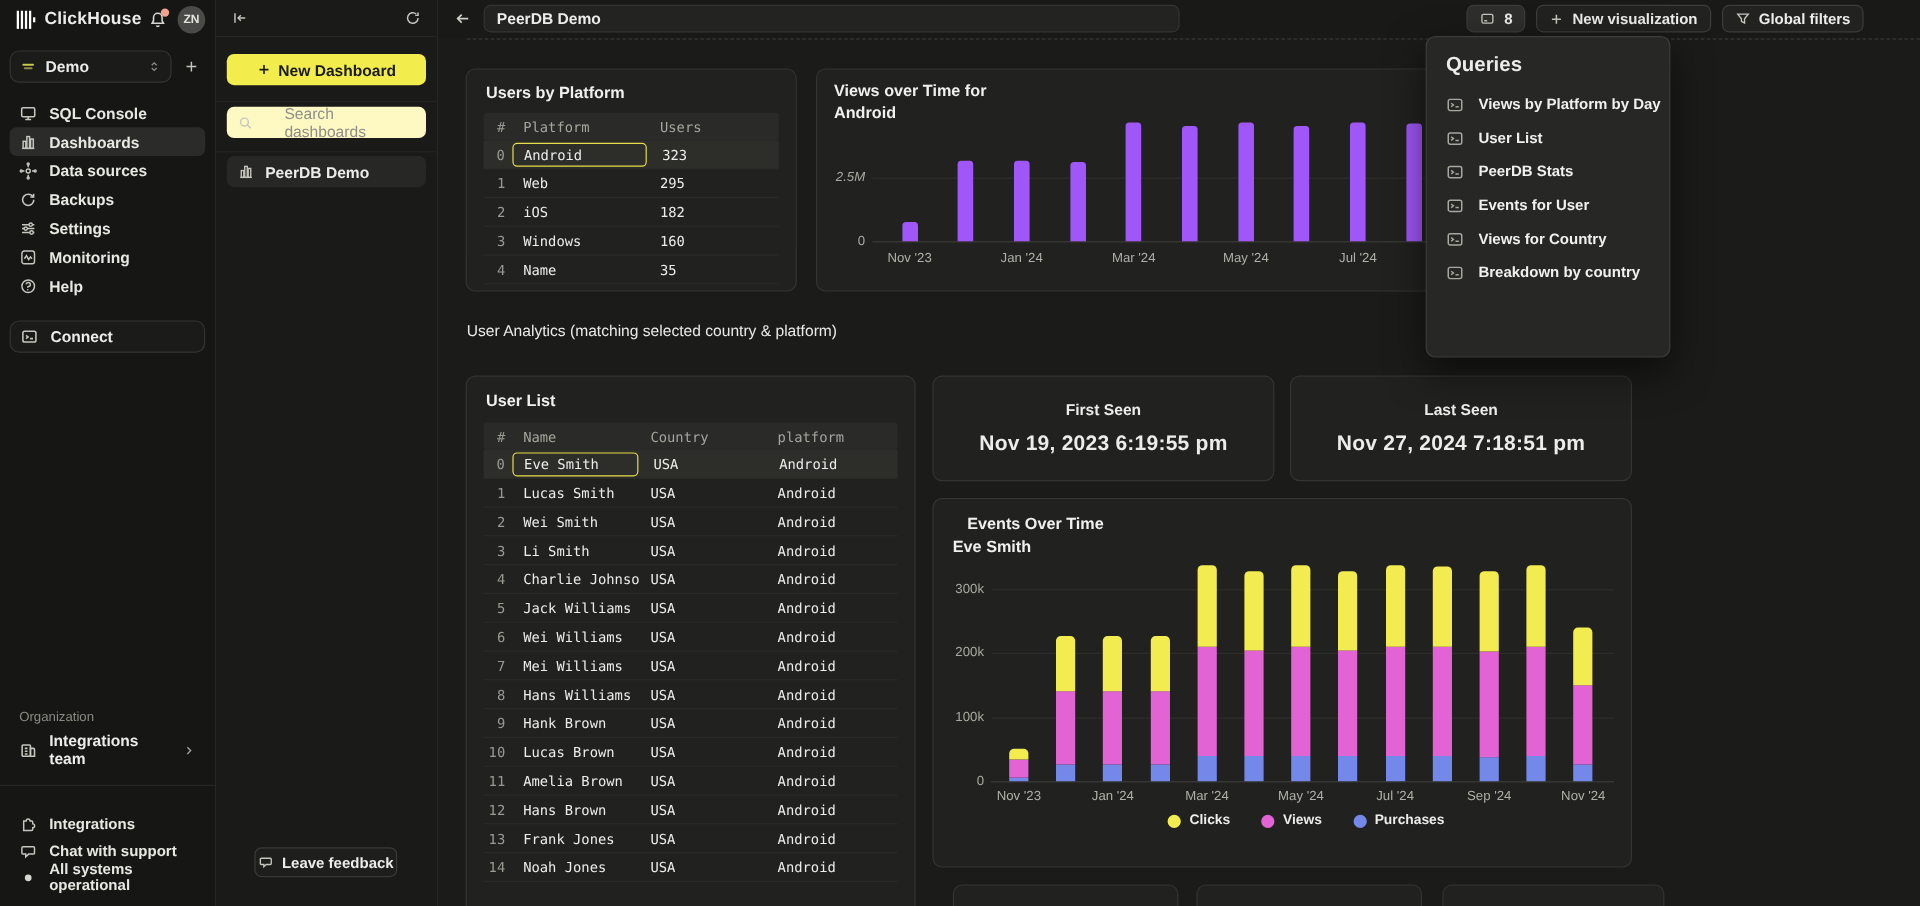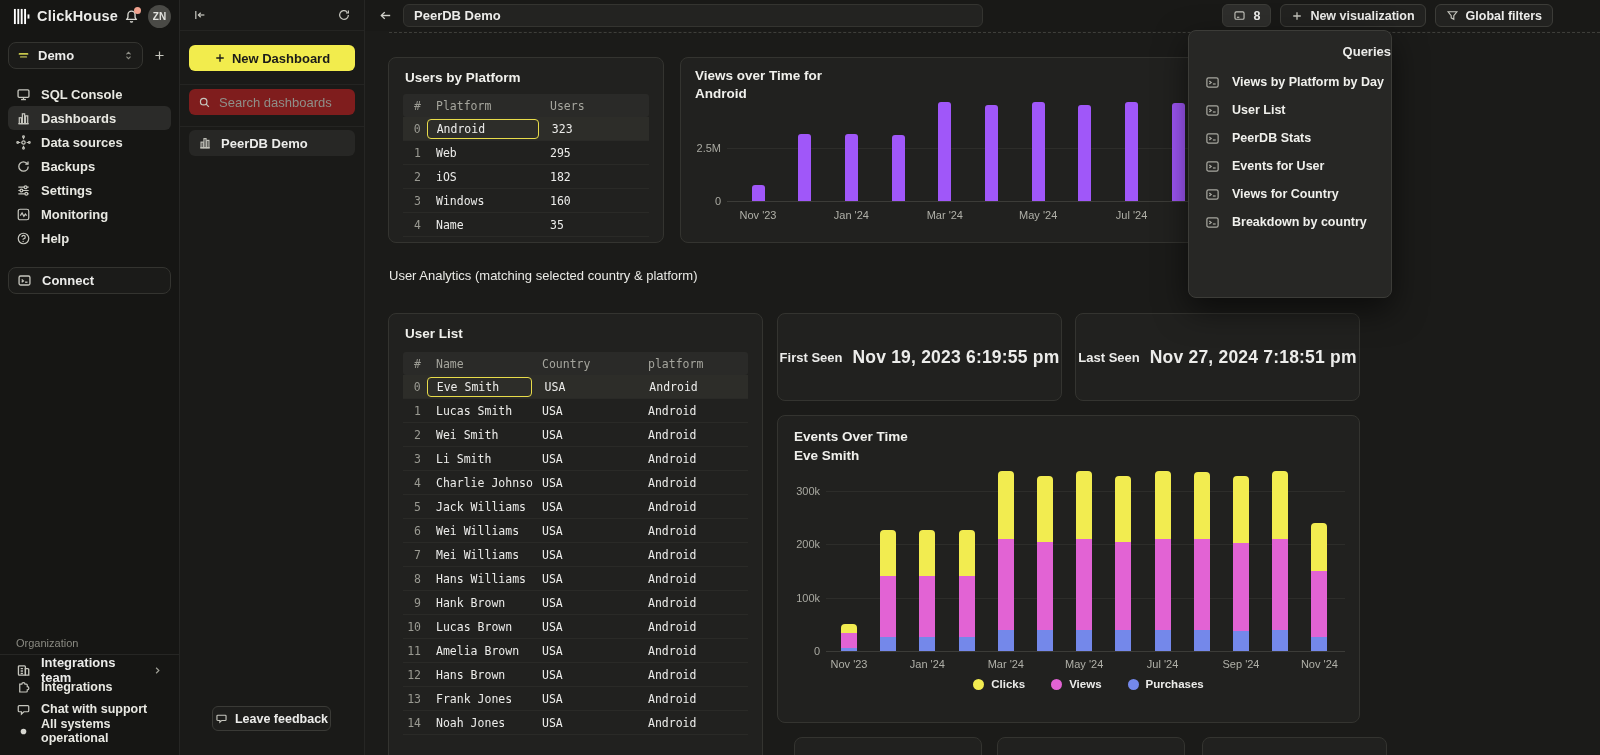--- a/index.html
+++ b/index.html
@@ -24,35 +24,35 @@
   .ws-select { flex:1; display:flex; align-items:center; gap:8px; height:27px; border:1px solid #343430; border-radius:8px; padding:0 8px; background:#1b1b19; }
   .ws-name { font-weight:700; font-size:13px; }
   .ws-caret { margin-left:auto; color:#8e8e86; }
   .ws-add { width:24px; height:24px; color:#c6c6be; display:flex; align-items:center; justify-content:center; }
   .nav { padding:0 8px; }
   .nav-item { display:flex; align-items:center; gap:10px; height:24px; padding:0 8px; border-radius:6px; font-weight:600; color:#e8e8e2; }
   .nav-item.active { background:#2b2b29; }
   .connect-btn { margin:17px 8px 0 8px; display:flex; align-items:center; gap:10px; height:27px; padding:0 8px;
                  border:1px solid #343430; border-radius:8px; font-weight:700; background:#1b1b19; }
   .org-section { position:absolute; left:0; right:0; top:592px; padding:0 8px; }
-  .org-label { color:#8a8a82; font-size:11px; padding:0 8px 9px 8px;margin-top:45px; }
+  .org-label { color:#8a8a82; font-size:11px; padding:0 8px 9px 8px; }
   .org-item { display:flex; align-items:center; gap:10px; height:24px; padding:0 8px; font-weight:700; }
   .org-item .chev { margin-left:auto; color:#a0a098; }
   .sb-divider { position:absolute; left:0; right:0; top:654px; border-top:1px solid #262624; }
   .sb-footer { position:absolute; left:0; right:0; bottom:13px; padding:0 8px; }
   .sb-footer .nav-item { height:22px; font-size:12.5px; font-weight:600; }
 
   
   .panel2 { position:absolute; left:180px; top:0; width:185px; height:755px; background:#1a1a18; border-right:1px solid #262624; z-index:5; }
   .p2-top { height:31px; border-bottom:1px solid #242422; display:flex; align-items:center; justify-content:space-between; padding:0 13px; color:#9a9a92; }
   .new-dash { position:absolute; left:9px; right:9px; top:45px; height:26px; background:#f2ec4d; border-radius:6px;
               color:#1b1b19; font-weight:700; display:flex; align-items:center; justify-content:center; gap:6px; }
   .p2-div1 { position:absolute; left:0; right:0; top:84px; border-top:1px solid #242422; }
-  .search-box { position:absolute; left:9px; right:9px; top:89px; height:26px; background:#7f1d1d; border-radius:6px;
-                display:flex; align-items:center; gap:8px; padding:0 9px; color:#8f8f89; }
+  .search-box { position:absolute; left:9px; right:9px; top:89px; height:26px; background:#fef9c3; border-radius:6px;
+                display:flex; align-items:center; gap:26px; padding:0 9px; color:#8f8f89; }
   .p2-div2 { position:absolute; left:0; right:0; top:126px; border-top:1px solid #242422; }
   .dash-item { position:absolute; left:9px; right:9px; top:130px; height:26px; background:#272725; border-radius:6px;
                display:flex; align-items:center; gap:9px; padding:0 9px; font-weight:700; }
   .feedback-btn { position:absolute; left:32px; right:33px; bottom:24px; height:25px; border:1px solid #3a3a36; border-radius:6px;
                   display:flex; align-items:center; justify-content:center; gap:7px; font-weight:700; font-size:12.5px; background:#1e1e1c; }
 
   
   .titlebar { position:absolute; left:365px; right:0; top:0; height:31px; background:#191917; display:flex; align-items:center; z-index:4; }
   .back-arrow { margin-left:13px; color:#cfcfc9; }
   .title-input { margin-left:10px; width:580px; height:23px; background:#232321; border:1px solid #343430; border-radius:6px;
@@ -70,21 +70,21 @@
   
   .tbl { font-family:"DejaVu Sans Mono", monospace; font-size:11.5px; }
   .t-head { display:flex; align-items:center; height:23px; background:#2a2a28; color:#a5a59d; border-radius:3px; }
   .t-row { display:flex; align-items:center; height:24px; border-bottom:1px solid #2a2a27; color:#ececea; }
   .t-row.sel { background:#2d2d29; }
   .tc { padding-left:9px; white-space:nowrap; overflow:hidden; }
   .tc.idx { padding-left:0; padding-right:6px; text-align:right; color:#9a9a92; }
   .cell-selected { border:1.5px solid #e8dc4a; border-radius:4px; height:20px; display:flex; align-items:center; margin-right:4px; }
 
   
-  .stat-card { display:flex; flex-direction:row; align-items:center; justify-content:center; gap:10px; }
+  .stat-card { display:flex; flex-direction:column; align-items:center; justify-content:center; gap:10px; }
   .stat-label { font-weight:700; font-size:13px; }
   .stat-value { font-weight:700; font-size:17.5px; letter-spacing:.2px; }
 
   
   .chart-wrap { position:absolute; inset:0; }
   .gridline { position:absolute; border-top:1px solid #2d2d2a; }
   .zeroline { position:absolute; border-top:1px solid #3c3c38; }
   .ytick { position:absolute; width:36px; text-align:right; font-size:11px; color:#a9a9a1; transform:translateY(-50%); }
   .xtick { position:absolute; font-size:11px; color:#b0b0a8; transform:translateX(-50%); white-space:nowrap; }
   .bar { position:absolute; border-radius:3px 3px 0 0; }
@@ -92,21 +92,21 @@
   .legend { position:absolute; display:flex; gap:26px; align-items:center; }
   .legend-item { display:flex; align-items:center; gap:7px; font-weight:700; font-size:11.5px; }
   .legend-dot { width:11px; height:11px; border-radius:50%; }
 
   .section-label { position:absolute; font-size:13px; font-weight:500; color:#eaeae6; }
 
   
   .queries-menu { position:absolute; left:1188px; top:30px; width:204px; height:268px; background:#272725;
                   border:1px solid #3c3c38; border-radius:8px; box-shadow:0 12px 32px rgba(0,0,0,.55);
                   z-index:30; padding:13px 0 0 16px; }
-  .qm-title { font-weight:700; font-size:13px; margin-bottom:9px;text-align:right; }
+  .qm-title { font-weight:700; font-size:17px; margin-bottom:9px; }
   .qm-item { display:flex; align-items:center; gap:12px; height:28px; font-weight:600; font-size:12.5px; color:#f0f0ec; }
   .qm-item .ic { color:#a8a8a0; }
 </style>
 </head>
 <body>
 
 <div class="app">
 
   <div class="sidebar">
     <div class="sb-head">
@@ -422,21 +422,21 @@
         </div>
     </div>
 
     <div class="card" style="left:315px; top:26px; width:680px; height:186px;">
       <div class="card-title" style="position:absolute; left:14px; top:10px;">Views over Time for</div>
       <div class="card-title" style="position:absolute; left:14px; top:28px;">Android</div>
       <div class="chart-wrap" id="views-chart">
           <div class="zeroline" style="left: 46px; right: 8px; top: 143px;"></div>
           <div class="ytick" style="left: 4px; top: 143px;">0</div>
           <div class="gridline" style="left: 46px; right: 8px; top: 90px;"></div>
-          <div class="ytick" style="left: 4px; top: 90px;">2.5M</div>
+          <div class="ytick" style="left: 4px; top: 90px; font-style: italic;">2.5M</div>
           <div class="bar" style="left: 70.5px; width: 13px; top: 127.1px; height: 15.9px; background: rgb(160, 87, 249);"></div>
           <div class="bar" style="left: 117.2px; width: 13px; top: 76.22px; height: 66.78px; background: rgb(160, 87, 249);"></div>
           <div class="bar" style="left: 163.9px; width: 13px; top: 76.22px; height: 66.78px; background: rgb(160, 87, 249);"></div>
           <div class="bar" style="left: 210.6px; width: 13px; top: 77.28px; height: 65.72px; background: rgb(160, 87, 249);"></div>
           <div class="bar" style="left: 257.3px; width: 13px; top: 44.42px; height: 98.58px; background: rgb(160, 87, 249);"></div>
           <div class="bar" style="left: 304px; width: 13px; top: 46.54px; height: 96.46px; background: rgb(160, 87, 249);"></div>
           <div class="bar" style="left: 350.7px; width: 13px; top: 44.42px; height: 98.58px; background: rgb(160, 87, 249);"></div>
           <div class="bar" style="left: 397.4px; width: 13px; top: 46.54px; height: 96.46px; background: rgb(160, 87, 249);"></div>
           <div class="bar" style="left: 444.1px; width: 13px; top: 44.42px; height: 98.58px; background: rgb(160, 87, 249);"></div>
           <div class="bar" style="left: 490.8px; width: 13px; top: 45.48px; height: 97.52px; background: rgb(160, 87, 249);"></div>
@@ -556,21 +556,21 @@
       <div class="stat-label">First Seen</div>
       <div class="stat-value">Nov 19, 2023 6:19:55 pm</div>
     </div>
 
     <div class="card stat-card" style="left:710px; top:282px; width:285px; height:88px;">
       <div class="stat-label">Last Seen</div>
       <div class="stat-value">Nov 27, 2024 7:18:51 pm</div>
     </div>
 
     <div class="card" style="left:412px; top:384px; width:583px; height:308px;">
-      <div class="card-title" style="position:absolute; left:16px; top:13px;">Events Over Time</div>
+      <div class="card-title" style="position:absolute; left:28px; top:13px;">Events Over Time</div>
       <div class="card-title" style="position:absolute; left:16px; top:32px;">Eve Smith</div>
       <div class="chart-wrap" id="events-chart">
           <div class="zeroline" style="left: 48px; right: 14px; top: 235px;"></div>
           <div class="ytick" style="left: 6px; top: 235px;">0</div>
           <div class="gridline" style="left: 48px; right: 14px; top: 181.6px;"></div>
           <div class="ytick" style="left: 6px; top: 181.6px;">100k</div>
           <div class="gridline" style="left: 48px; right: 14px; top: 128.2px;"></div>
           <div class="ytick" style="left: 6px; top: 128.2px;">200k</div>
           <div class="gridline" style="left: 48px; right: 14px; top: 74.8px;"></div>
           <div class="ytick" style="left: 6px; top: 74.8px;">300k</div>

